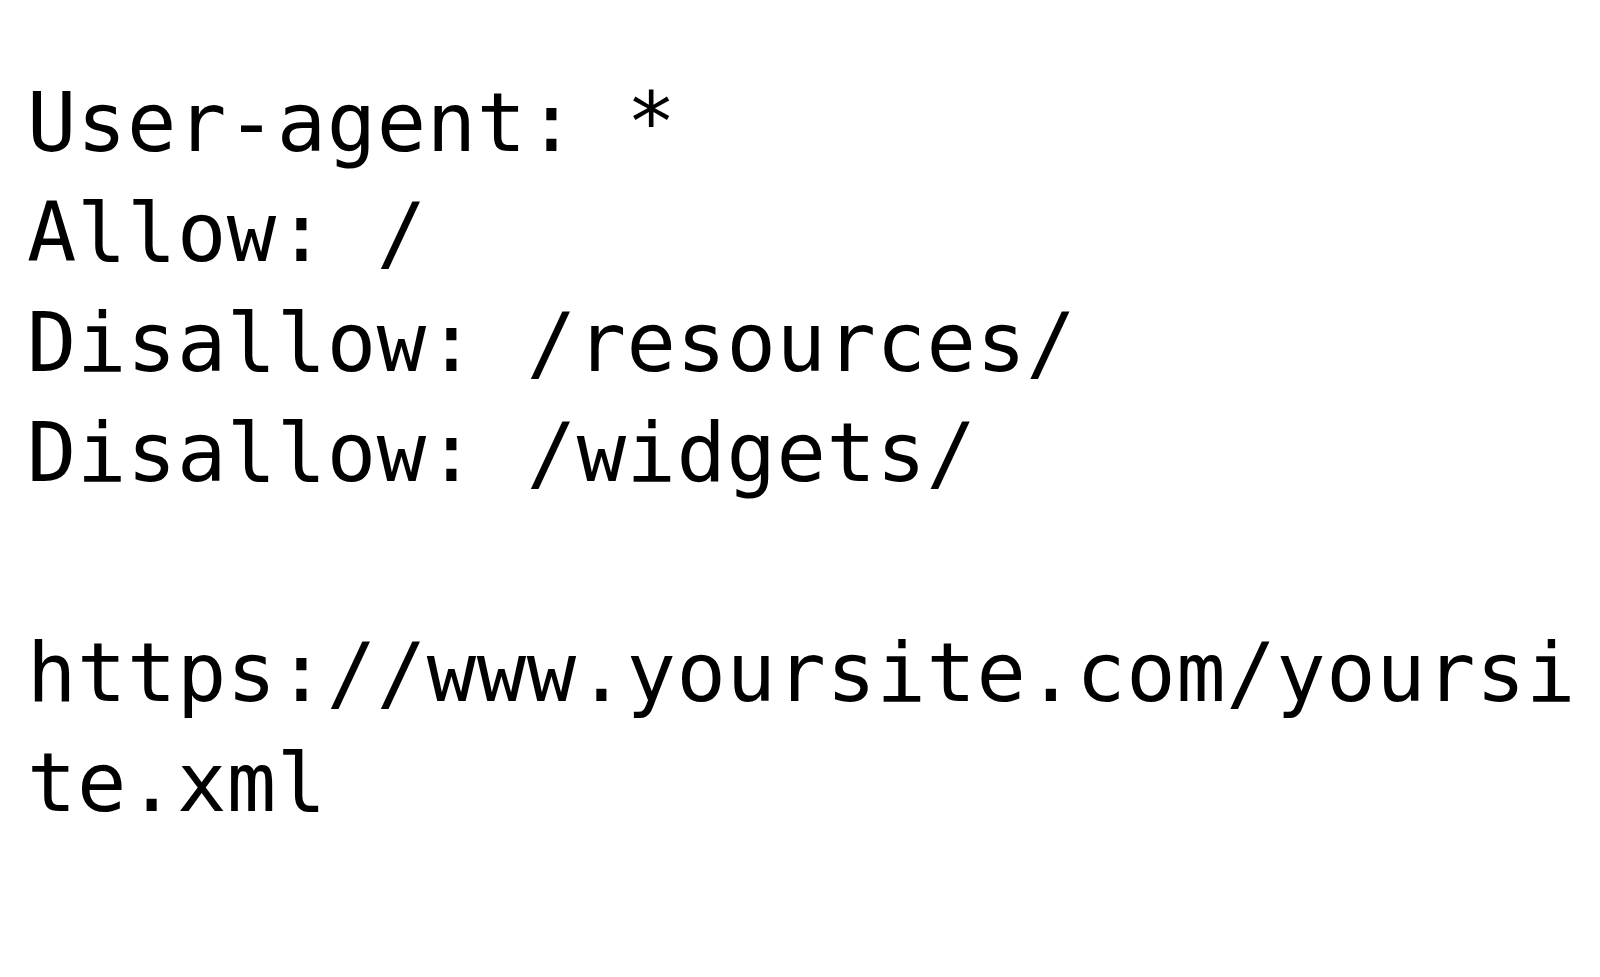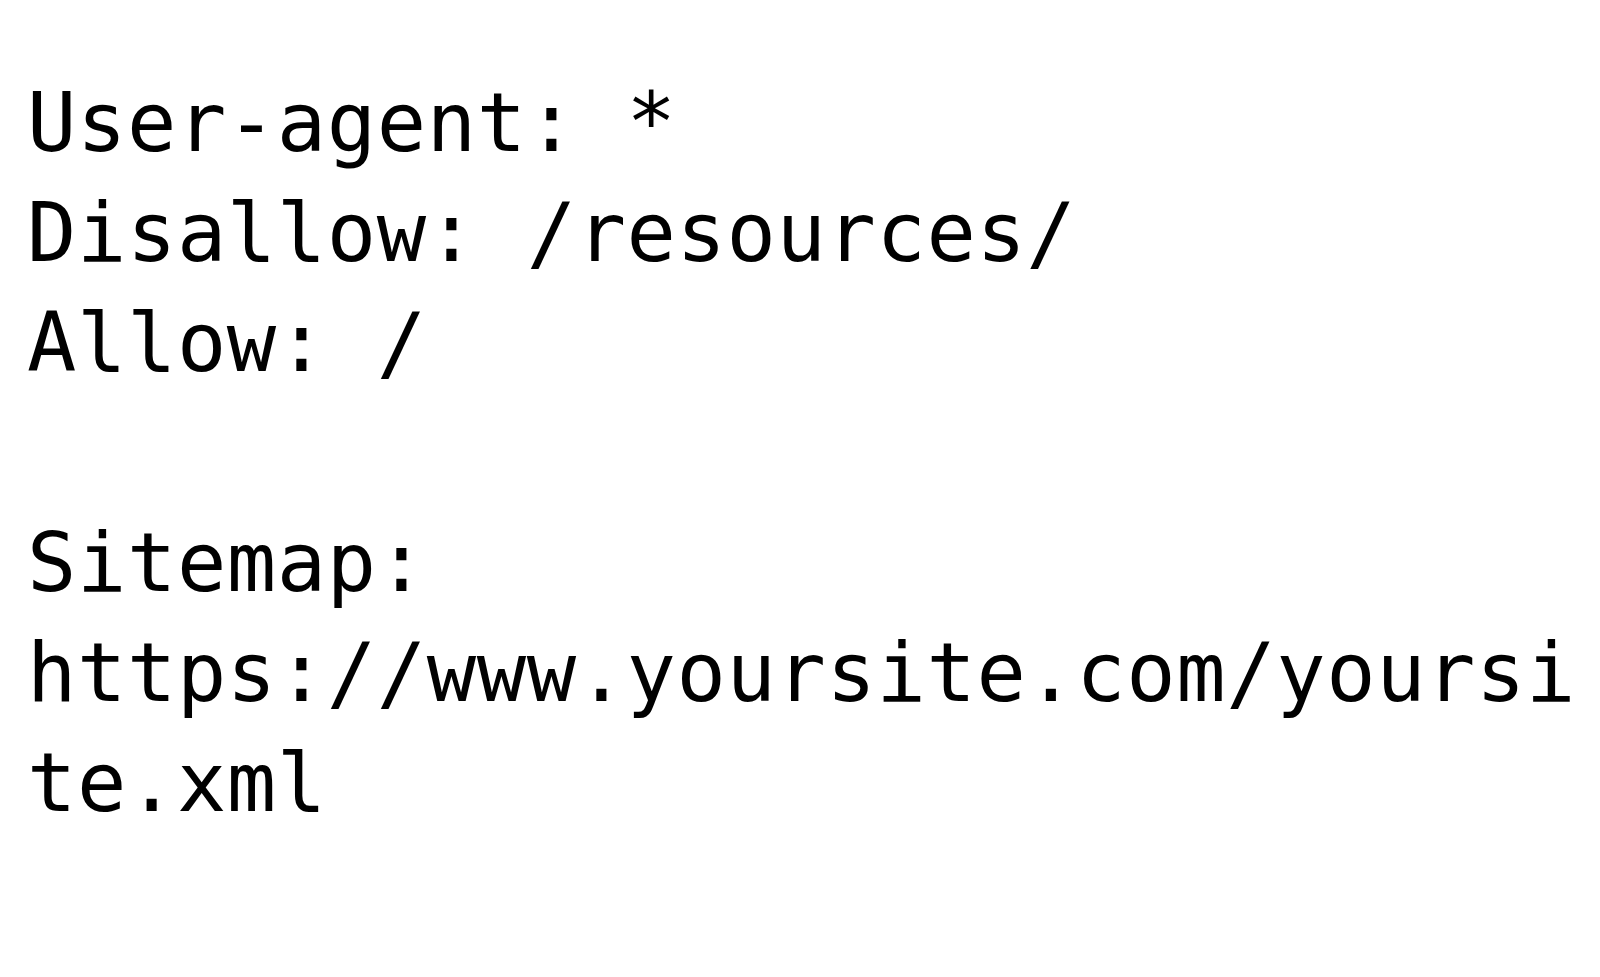--- a/index.html
+++ b/index.html
@@ -48,15 +48,15 @@
   }
   .code-line.blank {
     min-height: 110px;
   }
 </style>
 </head>
 <body>
 
 <div id="robots-txt-document">
 
-  <pre class="code-block"><span class="code-line">User-agent: *</span><span class="code-line">Disallow: /resources/</span><span class="code-line">Allow: /</span><span class="code-line blank"></span><span class="code-line">Sitemap:</span><span class="code-line">https://www.yoursite.com/yoursite.xml</span></pre>
+  <pre class="code-block"><span class="code-line">User-agent: *</span><span class="code-line">Allow: /</span><span class="code-line">Disallow: /resources/</span><span class="code-line">Disallow: /widgets/</span><span class="code-line blank"></span><span class="code-line">https://www.yoursite.com/yoursite.xml</span></pre>
 
 </div>
 
 </body></html>

